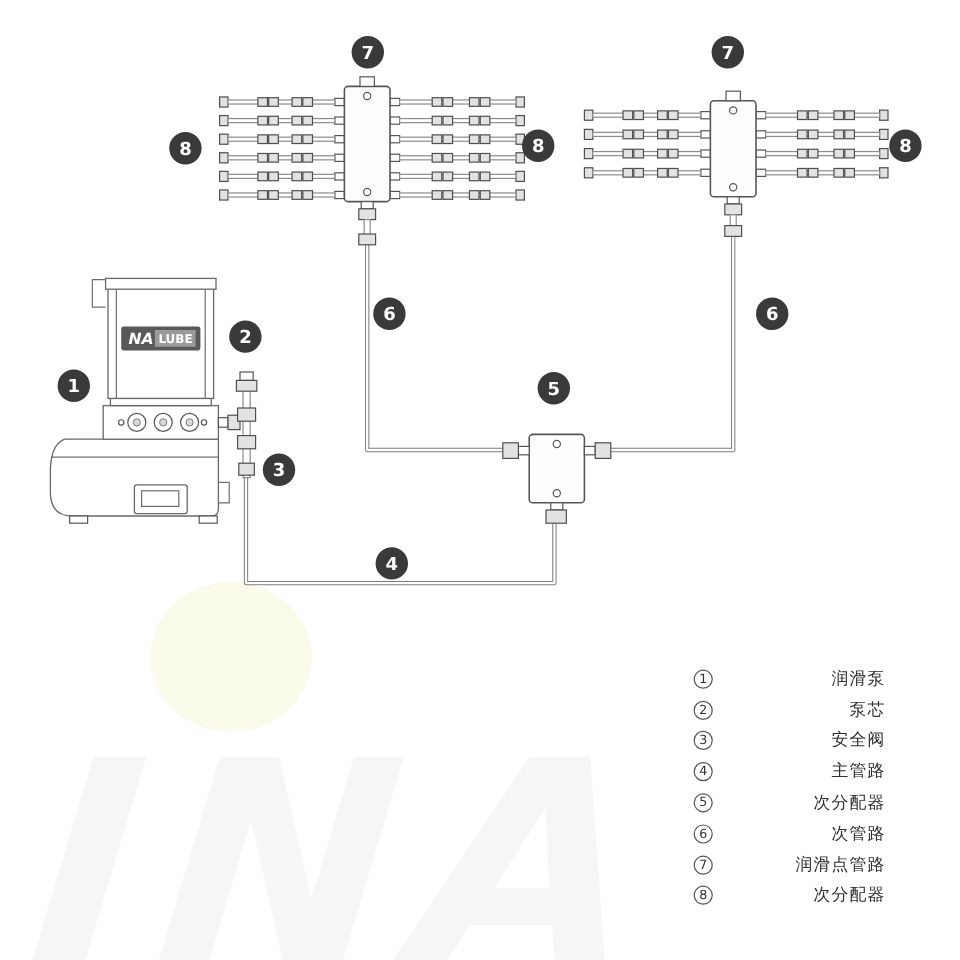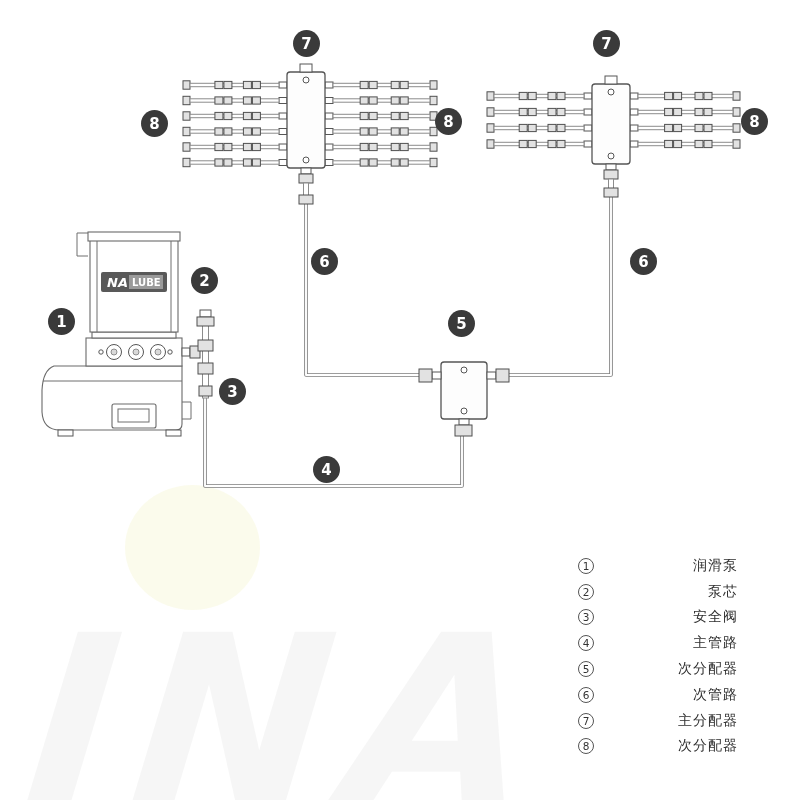--- a/index.html
+++ b/index.html
@@ -310,21 +310,21 @@
       <div class="legend-row">
         <span class="legend-num">5</span>
         <span class="legend-label">次分配器</span>
       </div>
       <div class="legend-row">
         <span class="legend-num">6</span>
         <span class="legend-label">次管路</span>
       </div>
       <div class="legend-row">
         <span class="legend-num">7</span>
-        <span class="legend-label">主分配器</span>
+        <span class="legend-label">润滑点管路</span>
       </div>
       <div class="legend-row">
         <span class="legend-num">8</span>
         <span class="legend-label">次分配器</span>
       </div>
     </div>
 
 </div>
 
 </body></html>

